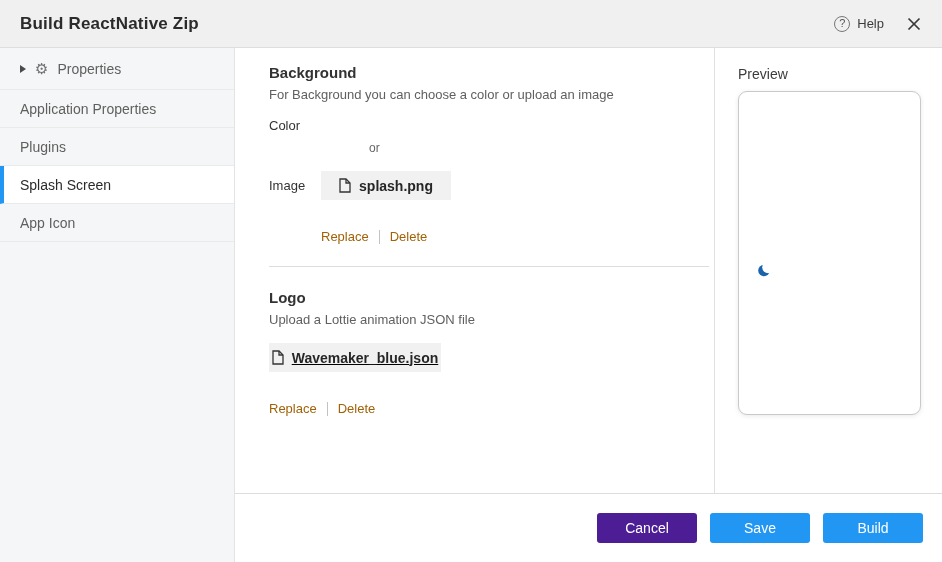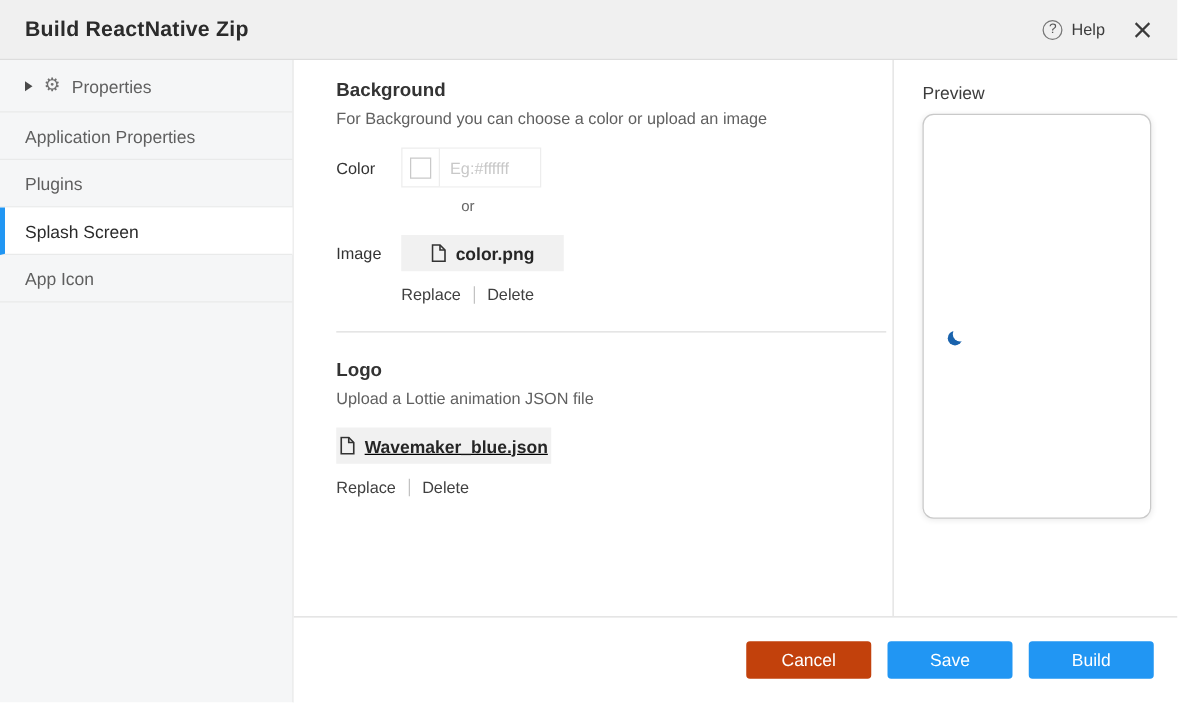--- a/index.html
+++ b/index.html
@@ -48,42 +48,42 @@
   .color-input::placeholder { color:#c8c8c8; }
   .or-text { margin:8px 0 0 100px; font-size:12px; color:#666; }
 
   .file-chip { display:flex; align-items:center; justify-content:center; gap:8px;
                background:#f1f1f1; height:29px; cursor:pointer; }
   .chip-image { width:130px; }
   .chip-logo { width:172px; margin-top:16px;text-decoration:underline; }
   .chip-text { font-size:14px; font-weight:700; color:#262626; }
   .doc-icon { flex-shrink:0; }
 
-  .link-row { display:flex; align-items:center; margin-top:11px; font-size:13px; color:#404040;text-align:center; }
+  .link-row { display:flex; align-items:center; margin-top:29px; font-size:13px; color:#a16207;text-align:center; }
   .link-row.indent { margin-left:52px; }
   .link { cursor:pointer; }
   .link-sep { width:1px; height:14px; background:#c2c2c2; margin:0 10px; }
 
   .hr { border:none; border-top:1px solid #ddd; margin-top:22px; width:440px; }
   .logo-section { margin-top:22px; }
 
   
   .preview-panel { position:absolute; top:0; left:479px; right:0; height:445px;
                    border-left:1px solid #e0e0e0; padding:18px 0 0 23px; }
   .preview-title { font-size:14px; color:#3c3c3c; }
   .preview-box { position:relative; margin-top:9px; width:183px; height:324px; background:#fff;
                  border:1px solid #c9c9c9; border-radius:9px; box-shadow:0 1px 5px rgba(0,0,0,.09); }
   .crescent { position:absolute; left:18px; top:170px; width:16px; height:16px; }
 
   
   .footer { position:absolute; left:0; right:0; top:445px; height:69px; border-top:1px solid #ddd;
             display:flex; align-items:center; justify-content:flex-end; gap:13px; padding-right:19px; background:#fff; }
   .btn { width:100px; height:30px; border:none; border-radius:3px; font-size:14px; color:#fff;
          font-family:"Liberation Sans","DejaVu Sans",sans-serif; cursor:pointer; }
-  .btn-cancel { background:#c2410c; }
+  .btn-cancel { background:#4c1d95; }
   .btn-primary { background:#2196f3; }
 </style>
 </head>
 <body>
 
 <div class="dialog">
 
   <div class="header">
     <div class="header-title">Build ReactNative Zip</div>
     <div class="header-right">
@@ -123,38 +123,32 @@
   </div>
 
   <div class="body-area">
 
     <div class="main">
       <div class="section-title">Background</div>
       <div class="section-desc">For Background you can choose a color or upload an image</div>
 
       <div class="field-row">
         <span class="field-label">Color</span>
-        <div class="color-field">
-          <span class="swatch-cell">
-            <span class="swatch"></span>
-          </span>
-          <input class="color-input" type="text" placeholder="Eg:#ffffff" style="">
-        </div>
       </div>
 
       <div class="or-text">or</div>
 
       <div class="field-row">
         <span class="field-label">Image</span>
         <div class="file-chip chip-image">
           <svg class="doc-icon" width="12" height="15" viewBox="0 0 12 15">
             <path d="M1 1 h6 l4 4 v9 h-10 z" fill="none" stroke="#333" stroke-width="1.3"></path>
             <path d="M7 1 v4 h4" fill="none" stroke="#333" stroke-width="1.3"></path>
           </svg>
-          <span class="chip-text">color.png</span>
+          <span class="chip-text">splash.png</span>
         </div>
       </div>
 
       <div class="link-row indent">
         <span class="link">Replace</span>
         <span class="link-sep"></span>
         <span class="link">Delete</span>
       </div>
 
       <hr class="hr">

